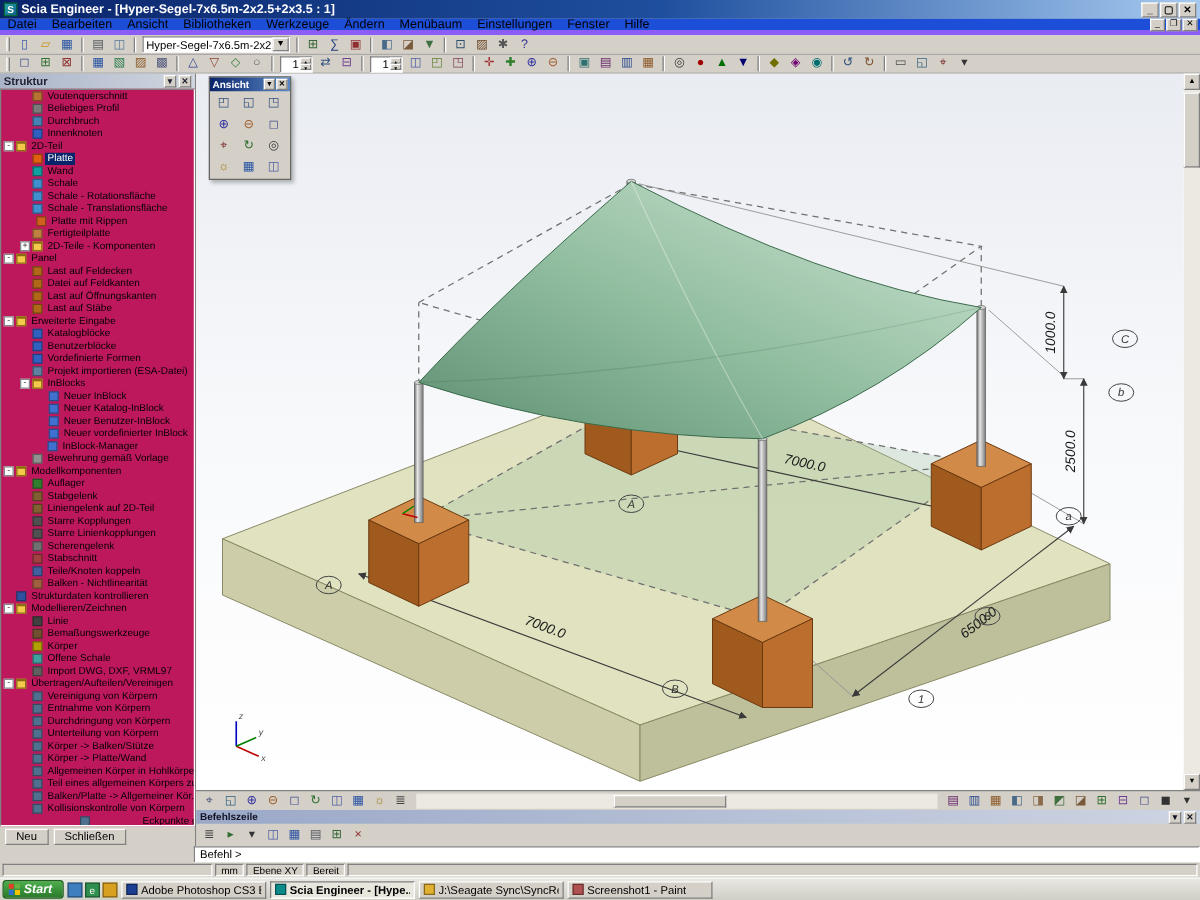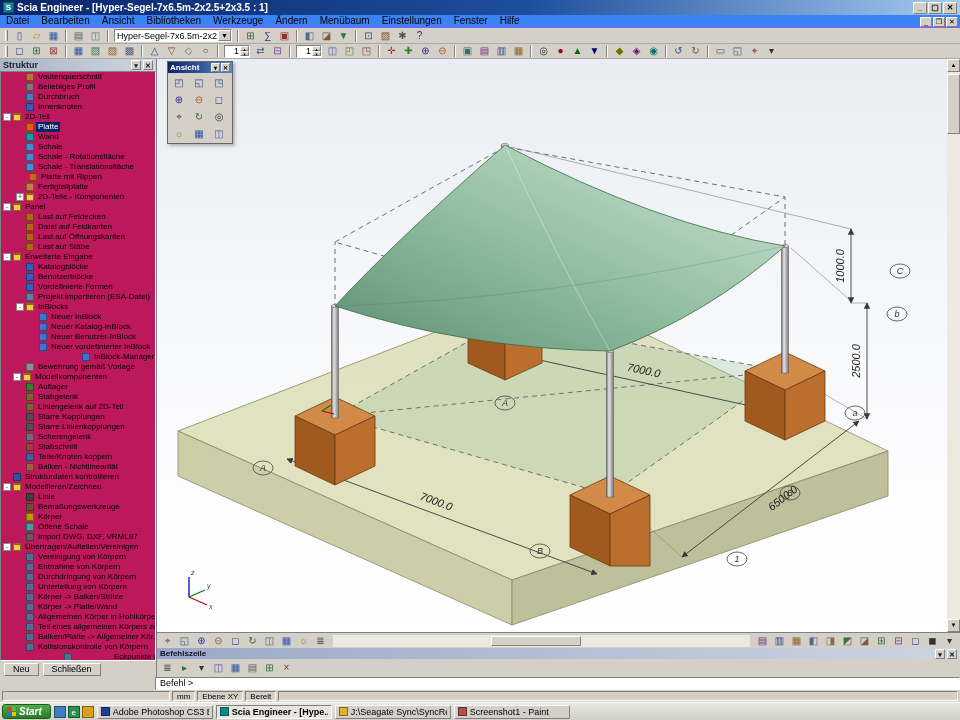--- a/index.html
+++ b/index.html
@@ -6,21 +6,21 @@
 html,body{background:#666}
 #app{position:relative;width:960px;height:720px;background:#d4d0c8;font-family:"Liberation Sans",sans-serif;font-size:10px;color:#000;overflow:hidden}
 
 
 #titlebar{position:absolute;left:0;top:0;width:960px;height:15px;background:linear-gradient(90deg,#0a246a 0%,#1e4f9e 55%,#a6caf0 100%);color:#fff;display:flex;align-items:center;gap:3px;padding:0 3px;font-weight:bold}
 #app-icon{width:11px;height:11px;background:linear-gradient(135deg,#2aa3a3,#0c5f8f);border:1px solid #063;color:#fff;font-size:8px;line-height:9px;text-align:center;font-weight:bold}
 #titlebar .wbtns{margin-left:auto;display:flex;gap:1px}
 .wbtn{width:14px;height:12px;background:#d4d0c8;border:1px solid;border-color:#fff #808080 #808080 #fff;color:#000;font-size:8px;line-height:10px;text-align:center;font-weight:bold}
 
 
-#menubar{position:absolute;left:0;top:15px;width:960px;height:13px;display:flex;align-items:flex-end;background:#3b82f6;border-bottom:1px solid #8b5cf6}
+#menubar{position:absolute;left:0;top:15px;width:960px;height:13px;display:flex;align-items:center;background:#1d4ed8;border-bottom:4px solid #8b5cf6}
 .mitem{padding:0 6px;height:13px;line-height:13px}
 #menubar .mdi{margin-left:auto;display:flex;gap:1px;padding-right:2px}
 .mdibtn{width:12px;height:10px;background:#d4d0c8;border:1px solid;border-color:#fff #808080 #808080 #fff;font-size:7px;line-height:8px;text-align:center}
 
 
 .toolbar{position:absolute;left:0;width:960px;display:flex;align-items:center;background:#d4d0c8;border-bottom:1px solid #aaa;padding-left:2px}
 #toolbar1{top:28px;height:16px}
 #toolbar2{top:44px;height:15px}
 .grip{width:3px;height:11px;border-left:1px solid #fff;border-right:1px solid #808080;margin:0 3px}
 .tb-btn{width:17px;height:14px;text-align:center;line-height:13px;font-size:10px;cursor:default}
@@ -376,31 +376,31 @@
         <div class="trow" style="padding-left: 28px;">
           <span class="texp empty"></span>
           <span class="tico" style="background: rgb(64, 112, 208);"></span>
           <span class="tlabel">Neuer Benutzer-InBlock</span>
         </div>
         <div class="trow" style="padding-left: 28px;">
           <span class="texp empty"></span>
           <span class="tico" style="background: rgb(64, 112, 208);"></span>
           <span class="tlabel">Neuer vordefinierter InBlock</span>
         </div>
-        <div class="trow" style="padding-left: 27px; margin-left: 44px;">
+        <div class="trow" style="padding-left: 27px;">
           <span class="texp empty"></span>
           <span class="tico" style="background: rgb(64, 112, 208);"></span>
           <span class="tlabel">InBlock-Manager</span>
         </div>
         <div class="trow" style="padding-left: 15px;">
           <span class="texp empty"></span>
           <span class="tico" style="background: rgb(144, 144, 144);"></span>
           <span class="tlabel">Bewehrung gemäß Vorlage</span>
         </div>
-        <div class="trow" style="padding-left: 12px;">
+        <div class="trow" style="padding-left: 2px;">
           <span class="texp">-</span>
           <span class="tico tfolder"></span>
           <span class="tlabel">Modellkomponenten</span>
         </div>
         <div class="trow" style="padding-left: 15px;">
           <span class="texp empty"></span>
           <span class="tico" style="background: rgb(48, 128, 48);"></span>
           <span class="tlabel">Auflager</span>
         </div>
         <div class="trow" style="padding-left: 15px;">

